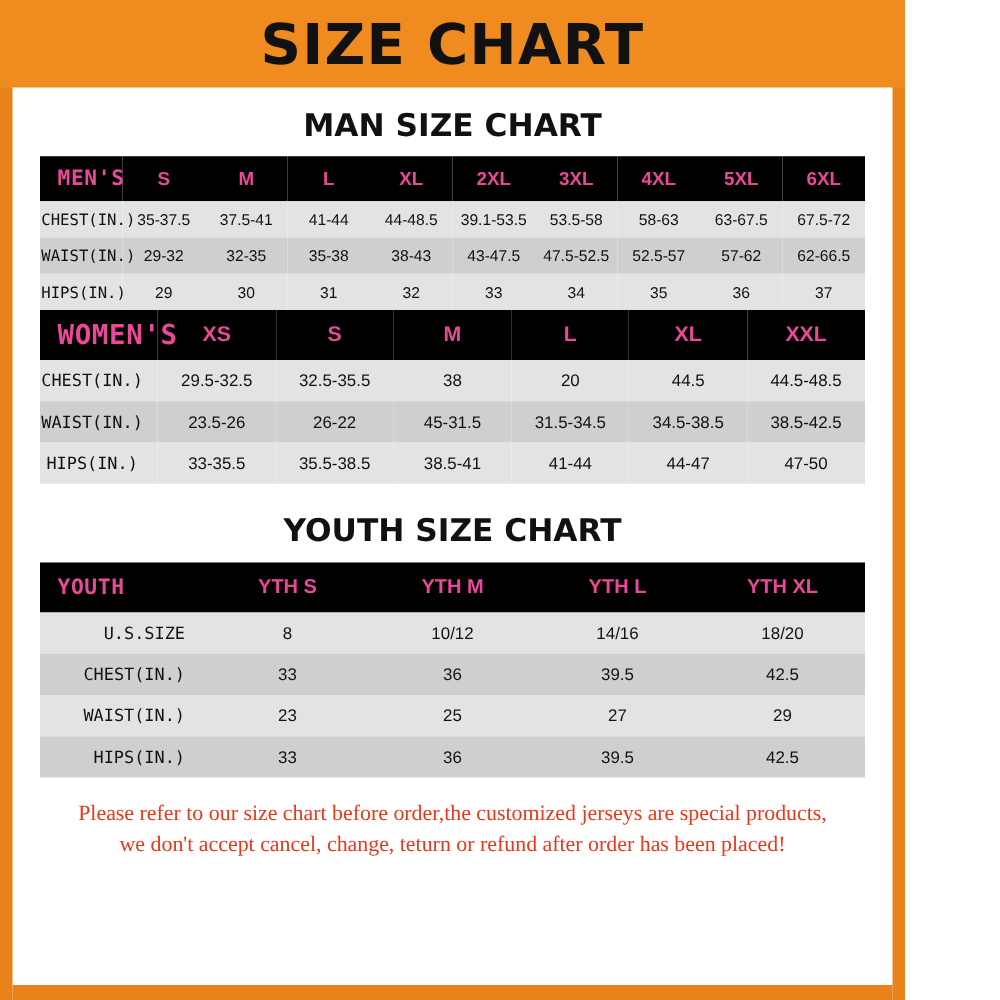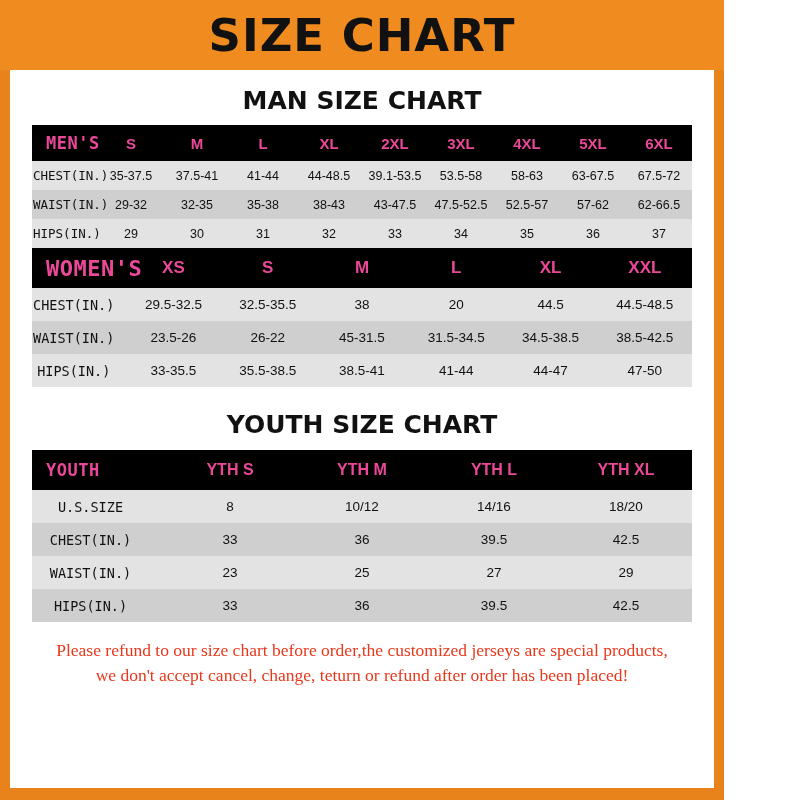--- a/index.html
+++ b/index.html
@@ -101,21 +101,21 @@
   #women-table .data-row td.rowlabel { font-size: 13.5px; }
   #women-table .head-row td { height: 38px; }
   #women-table .data-row td { height: 31px; }
 
   
   #youth-table .head-row td { font-size: 16px; }
   #youth-table .head-row td.rowlabel { font-size: 17px; }
   #youth-table .data-row td { font-size: 13.5px; }
   #youth-table .data-row td.rowlabel { font-size: 13.5px; }
   #youth-table .head-row td { height: 38px; }
-  #youth-table .data-row td { height: 31px; text-align: center; }
+  #youth-table .data-row td { height: 31px; }
 
   .footer {
     margin-top: 16px;
     padding: 0 12px;
     text-align: center;
     color: #e8381c;
     font-family: "Liberation Serif", serif;
     font-size: 17.5px;
     line-height: 1.45;
   }
@@ -268,20 +268,20 @@
           <td class="rowlabel">HIPS(IN.)</td>
           <td>33</td>
           <td>36</td>
           <td>39.5</td>
           <td>42.5</td>
         </tr>
       </tbody>
     </table>
 
     <div class="footer">
-      <div>Please refund to our size chart before order,the customized jerseys are special products,</div>
+      <div>Please refer to our size chart before order,the customized jerseys are special products,</div>
       <div>we don't accept cancel, change, teturn or refund after order has been placed!</div>
     </div>
 
   </div>
 
   <div class="bottom-bar"></div>
 </div>
 
 </body></html>

